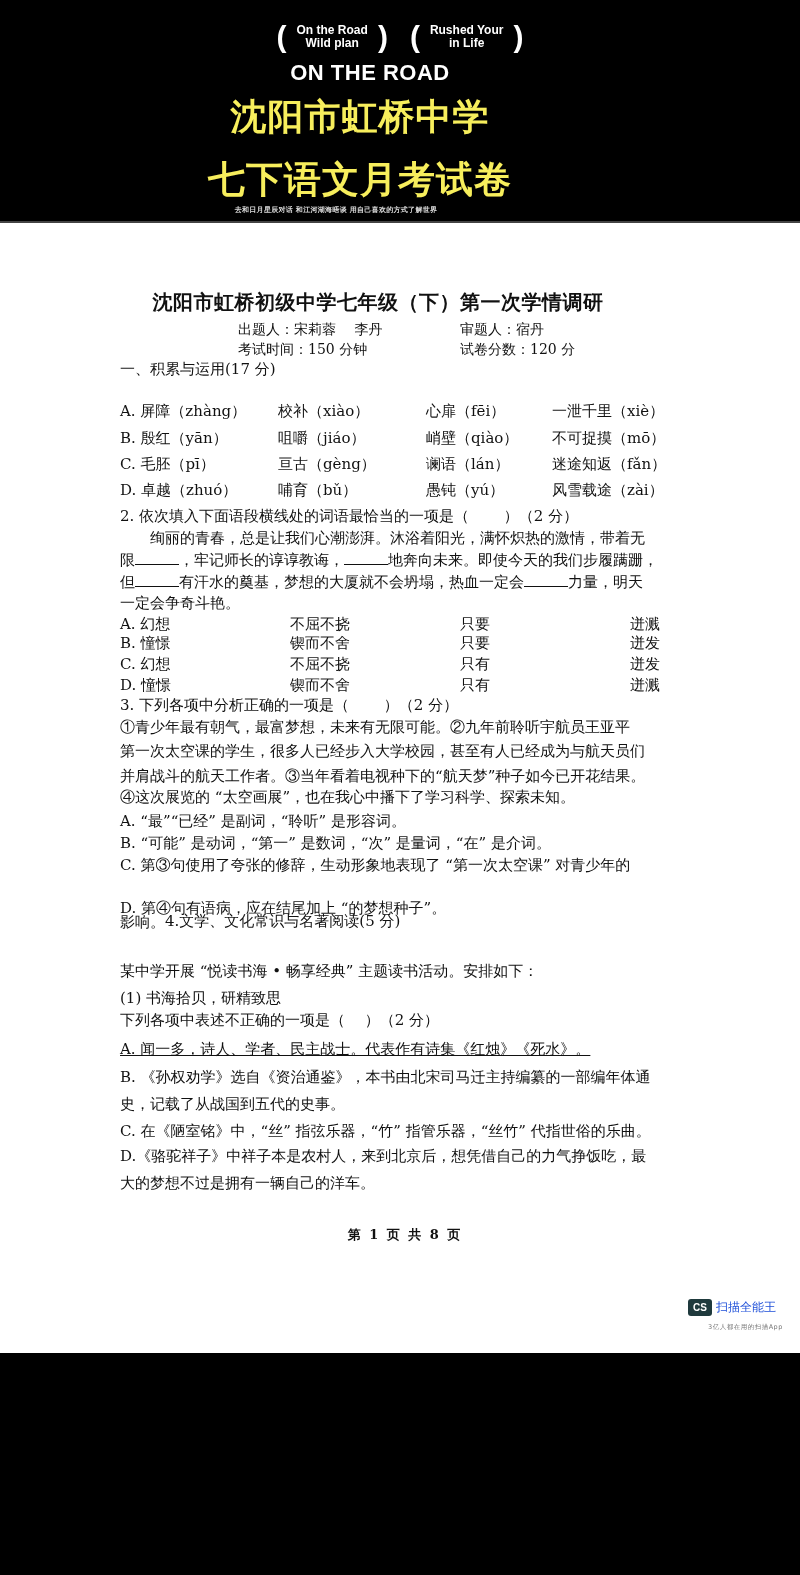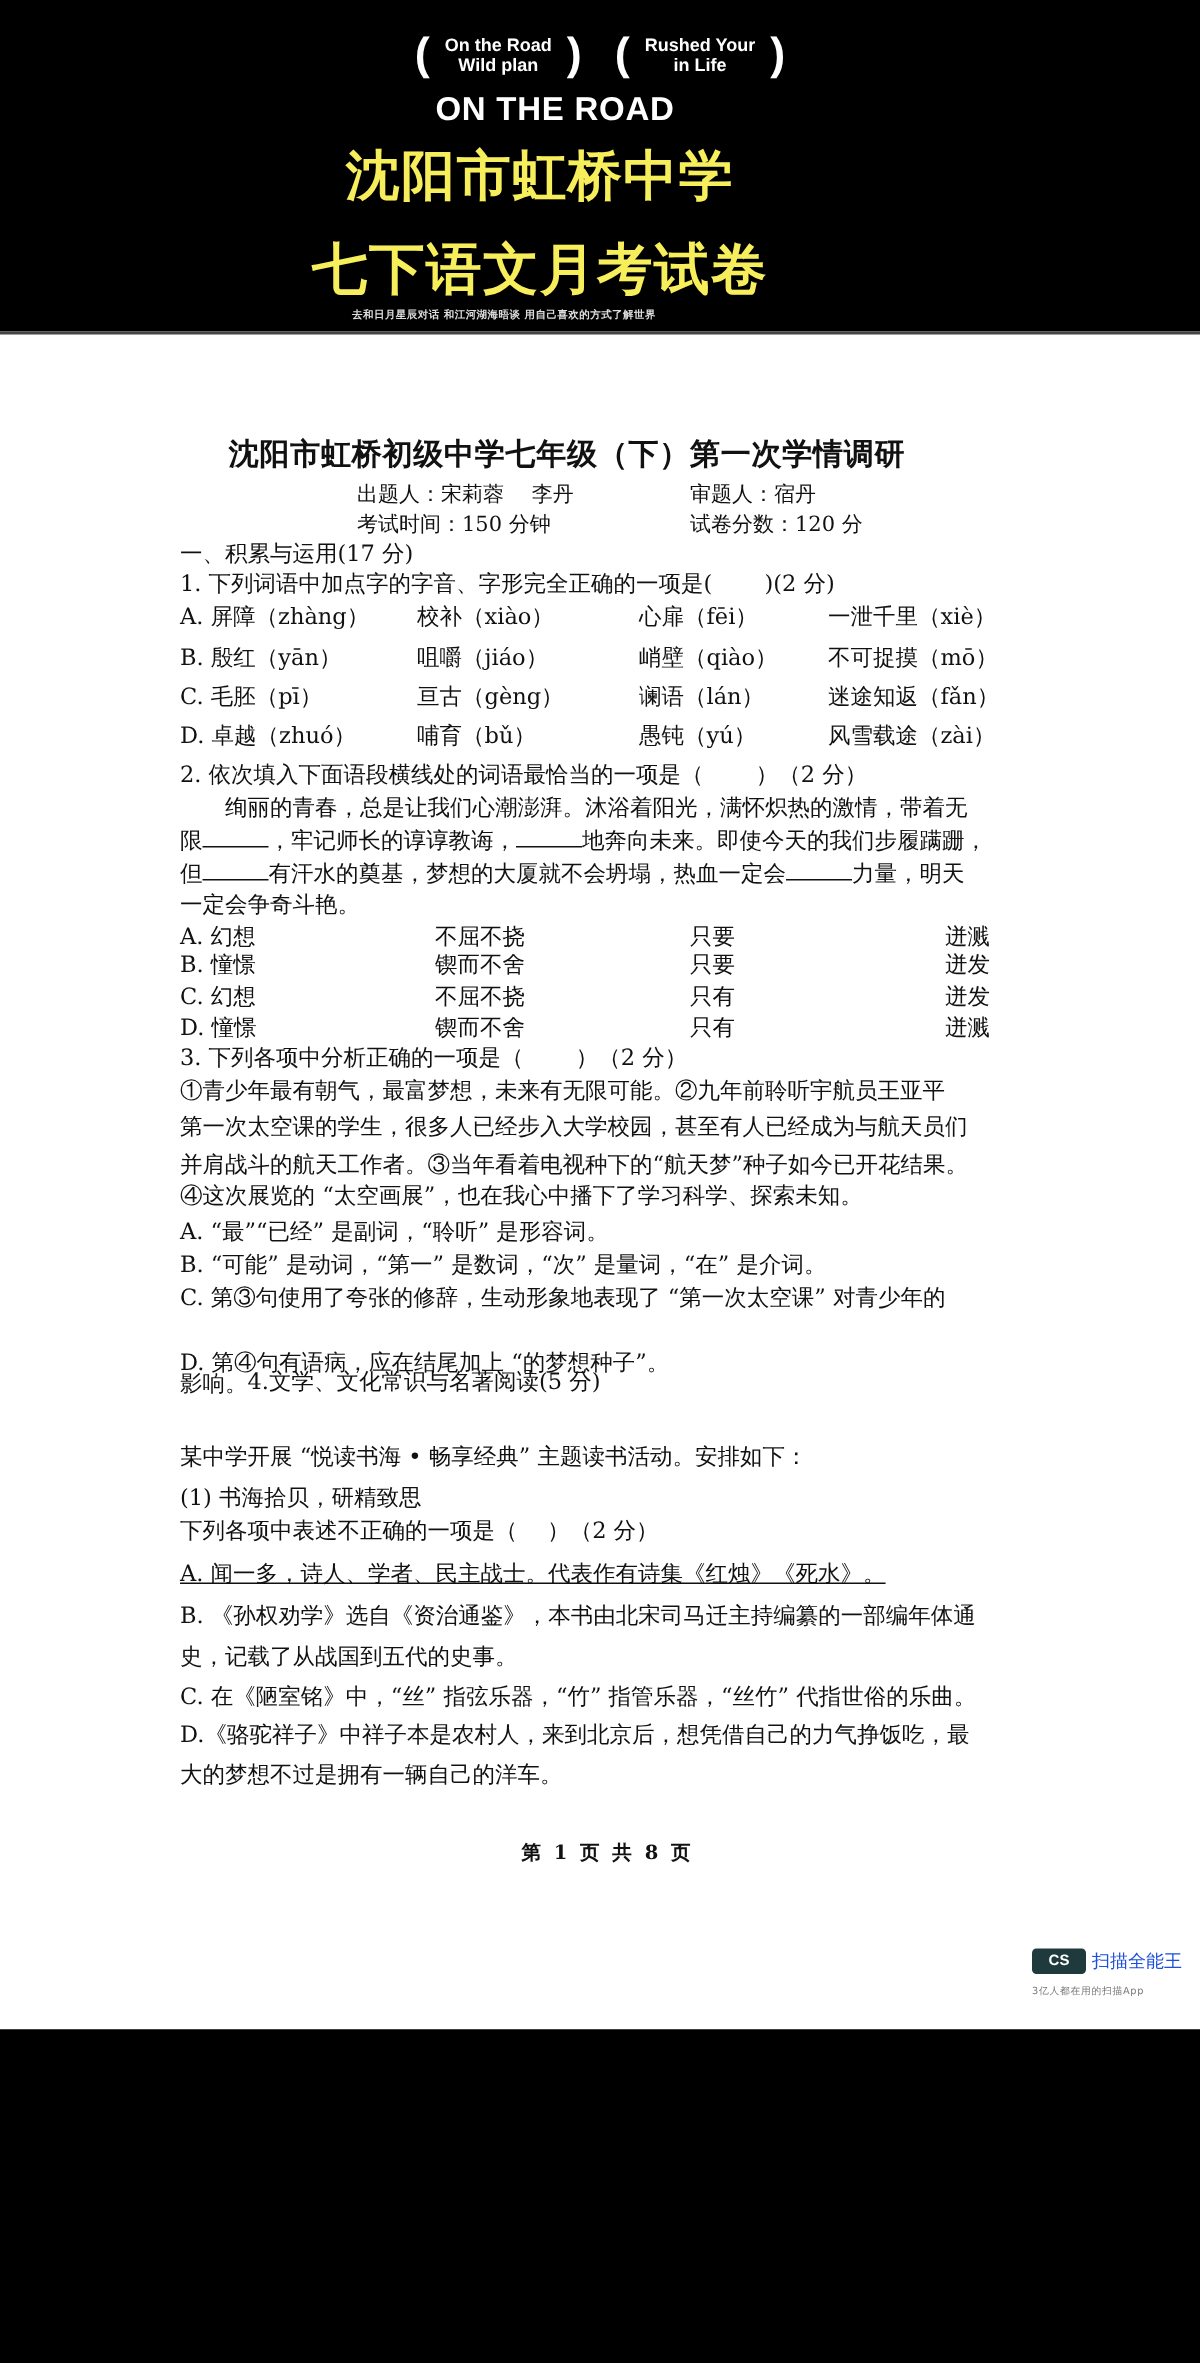--- a/index.html
+++ b/index.html
@@ -34,23 +34,23 @@
     .line { position: absolute; left: 120px; white-space: nowrap; font-size: 15px; line-height: 20px; }
 
     .opts4 { position: absolute; left: 120px; display: grid; grid-template-columns: 158px 148px 126px 200px; font-size: 15px; line-height: 20px; }
     .opts-vocab { position: absolute; left: 120px; display: grid; grid-template-columns: 170px 170px 170px 100px; font-size: 15px; line-height: 20.5px; }
 
     .blank { display: inline-block; width: 44px; border-bottom: 1px solid #111; height: 14px; vertical-align: baseline; }
 
     .page-num { position: absolute; top: 1003px; left: 0; width: 800px; text-align: center; font-size: 13px; font-weight: bold; padding-left: 10px; letter-spacing: 2px; }
 
     .cs-badge { position: absolute; top: 1076px; left: 688px; display: flex; align-items: center; gap: 4px; }
-    .cs-logo { width: 36px; height: 17px; background: #1f3a3d; color: #fff; font-family: "Liberation Sans", sans-serif; font-weight: bold; font-size: 10px; line-height: 17px; text-align: center; border-radius: 3px; }
+    .cs-logo { width: 24px; height: 17px; background: #1f3a3d; color: #fff; font-family: "Liberation Sans", sans-serif; font-weight: bold; font-size: 10px; line-height: 17px; text-align: center; border-radius: 3px; }
     .cs-name { font-size: 12px; color: #1d4ed8; font-family: "DejaVu Sans", sans-serif; text-align: right; }
-    .cs-sub { position: absolute; top: 1100px; left: 688px; font-size: 6.5px; color: #777; letter-spacing: 0.5px; font-family: "DejaVu Sans", sans-serif; }
+    .cs-sub { position: absolute; top: 1100px; left: 708px; font-size: 6.5px; color: #777; letter-spacing: 0.5px; font-family: "DejaVu Sans", sans-serif; }
 
     .bottom-black { position: absolute; left: 0; top: 1353px; width: 800px; height: 222px; background: #000; }
   </style>
 </head>
 <body>
 
 <div class="banner">
   <div class="tagline-row">
     <div class="tag">
       <span class="paren">(</span>
@@ -83,21 +83,20 @@
       <span class="c1">出题人：宋莉蓉　 李丹</span>
       <span>审题人：宿丹</span>
     </div>
     <div class="meta r2">
       <span class="c1">考试时间：150 分钟</span>
       <span>试卷分数：120 分</span>
     </div>
 
     <div class="line" style="top:136px;">一、积累与运用(17 分)</div>
 
-    <div class="line" style="top:156px;">1. 下列词语中加点字的字音、字形完全正确的一项是(　　 )(2 分)</div>
     <div class="opts-vocab" style="top:178px; grid-template-columns:158px 148px 126px 200px;">
       <span>A. 屏障（zhàng）</span>
       <span>校补（xiào）</span>
       <span>心扉（fēi）</span>
       <span>一泄千里（xiè）</span>
     </div>
     <div class="opts-vocab" style="top:205px; grid-template-columns:158px 148px 126px 200px;">
       <span>B. 殷红（yān）</span>
       <span>咀嚼（jiáo）</span>
       <span>峭壁（qiào）</span>

